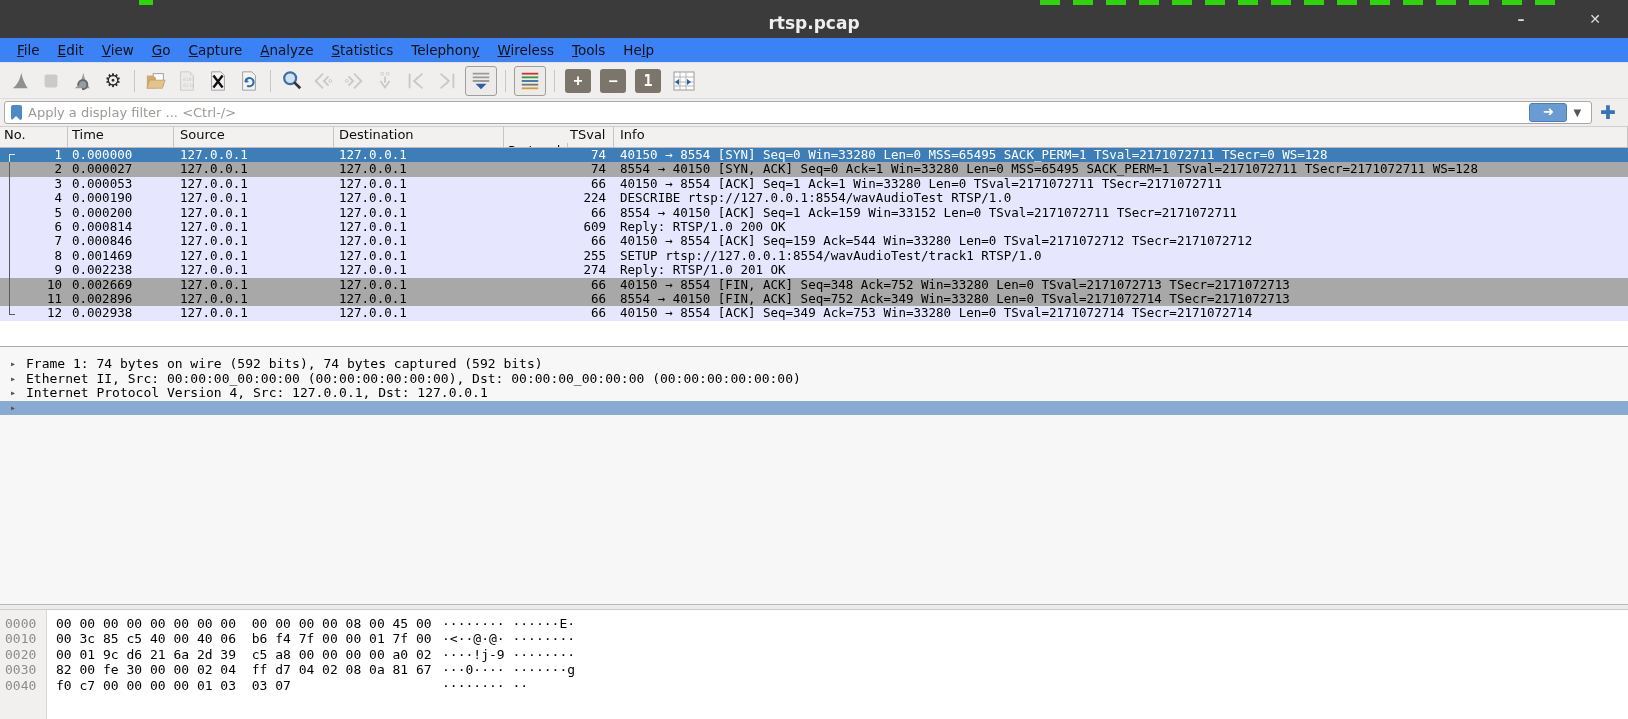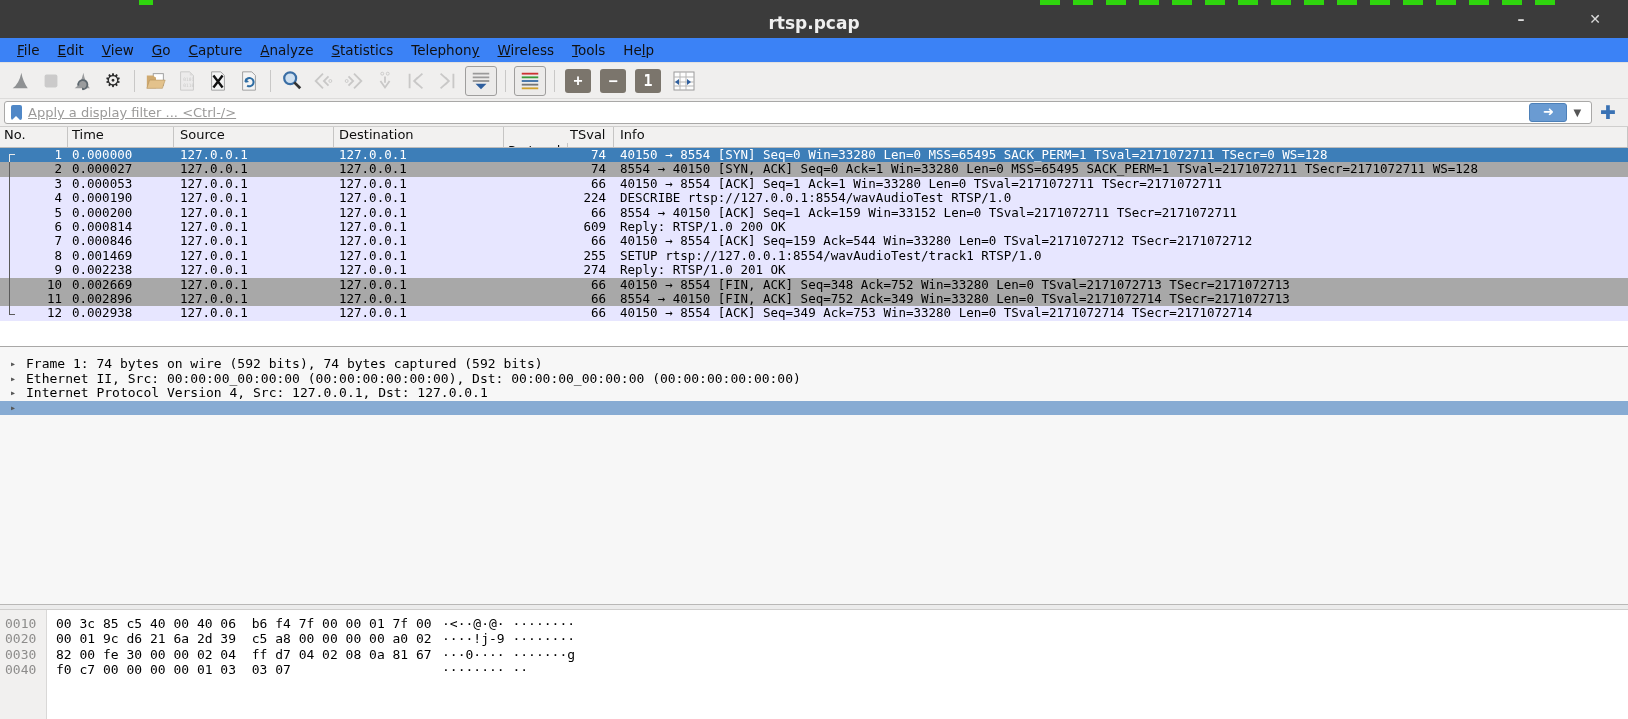--- a/index.html
+++ b/index.html
@@ -38,21 +38,21 @@
   
   .filterbar{height:27px;background:#f0efee;display:flex;align-items:center;padding:0 4px;
              border-bottom:1px solid #cfcecd;}
   .filterbox{flex:1;height:21px;background:#fff;border:1px solid #a9a8a7;border-radius:3px;
              display:flex;align-items:center;padding:0 4px;}
   .bookmark{width:11px;height:15px;background:var(--filter-accent,#4f87c7);border-radius:2px;
             position:relative;margin:0 6px 0 2px;flex:none;}
   .bookmark:after{content:"";position:absolute;bottom:-1px;left:0;
             border-left:5.5px solid transparent;border-right:5.5px solid transparent;
             border-bottom:5px solid #fff;}
-  .placeholder{color:#9b9a99;font-size:13px;flex:1;white-space:nowrap;overflow:hidden;text-decoration:underline;}
+  .placeholder{color:#9b9a99;font-size:13px;flex:1;white-space:nowrap;overflow:hidden;}
   .applybtn{width:36px;height:17px;background:#6a9bd2;border:1px solid #4d80b8;border-radius:3px;
             color:#fff;text-align:center;line-height:15px;font-size:13px;flex:none;}
   .caret{color:#555;font-size:10px;margin:0 6px;flex:none;}
   .addbtn{color:#3a72b4;font-size:19px;font-weight:bold;margin:0 8px;line-height:21px;}
 
   
   .plist-header{height:20px;display:flex;background:#f2f1f0;border-bottom:1px solid #bdbcbb;
                 font-size:13px;color:#0d0d0d;}
   .plist-header .c{border-right:1px solid #c6c5c4;display:block;}
   .c{flex:none;overflow:hidden;white-space:pre;box-sizing:border-box;}
@@ -388,19 +388,20 @@
       <div class="drow"><span class="exp">▸</span><span class="dtxt">Frame 1: 74 bytes on wire (592 bits), 74 bytes captured (592 bits)</span></div>
       <div class="drow"><span class="exp">▸</span><span class="dtxt">Ethernet II, Src: 00:00:00_00:00:00 (00:00:00:00:00:00), Dst: 00:00:00_00:00:00 (00:00:00:00:00:00)</span></div>
       <div class="drow"><span class="exp">▸</span><span class="dtxt">Internet Protocol Version 4, Src: 127.0.0.1, Dst: 127.0.0.1</span></div>
       <div class="drow dsel"><span class="exp">▸</span></div>
     </div>
 
   <div class="splitter2"></div>
 
   <div class="hexpane">
     <div class="hexgutter"></div>
+  <div class="hexrow"><span class="hoff">0000</span><span class="hbytes">00 00 00 00 00 00 00 00  00 00 00 00 08 00 45 00</span><span class="hascii">········ ······E·</span></div>
       <div class="hexrow"><span class="hoff">0010</span><span class="hbytes">00 3c 85 c5 40 00 40 06  b6 f4 7f 00 00 01 7f 00</span><span class="hascii">·&lt;··@·@· ········</span></div>
       <div class="hexrow"><span class="hoff">0020</span><span class="hbytes">00 01 9c d6 21 6a 2d 39  c5 a8 00 00 00 00 a0 02</span><span class="hascii">····!j-9 ········</span></div>
       <div class="hexrow"><span class="hoff">0030</span><span class="hbytes">82 00 fe 30 00 00 02 04  ff d7 04 02 08 0a 81 67</span><span class="hascii">···0···· ·······g</span></div>
       <div class="hexrow"><span class="hoff">0040</span><span class="hbytes">f0 c7 00 00 00 00 01 03  03 07</span><span class="hascii">········ ··</span></div>
     </div>
 
 </div>
 
 </body></html>

